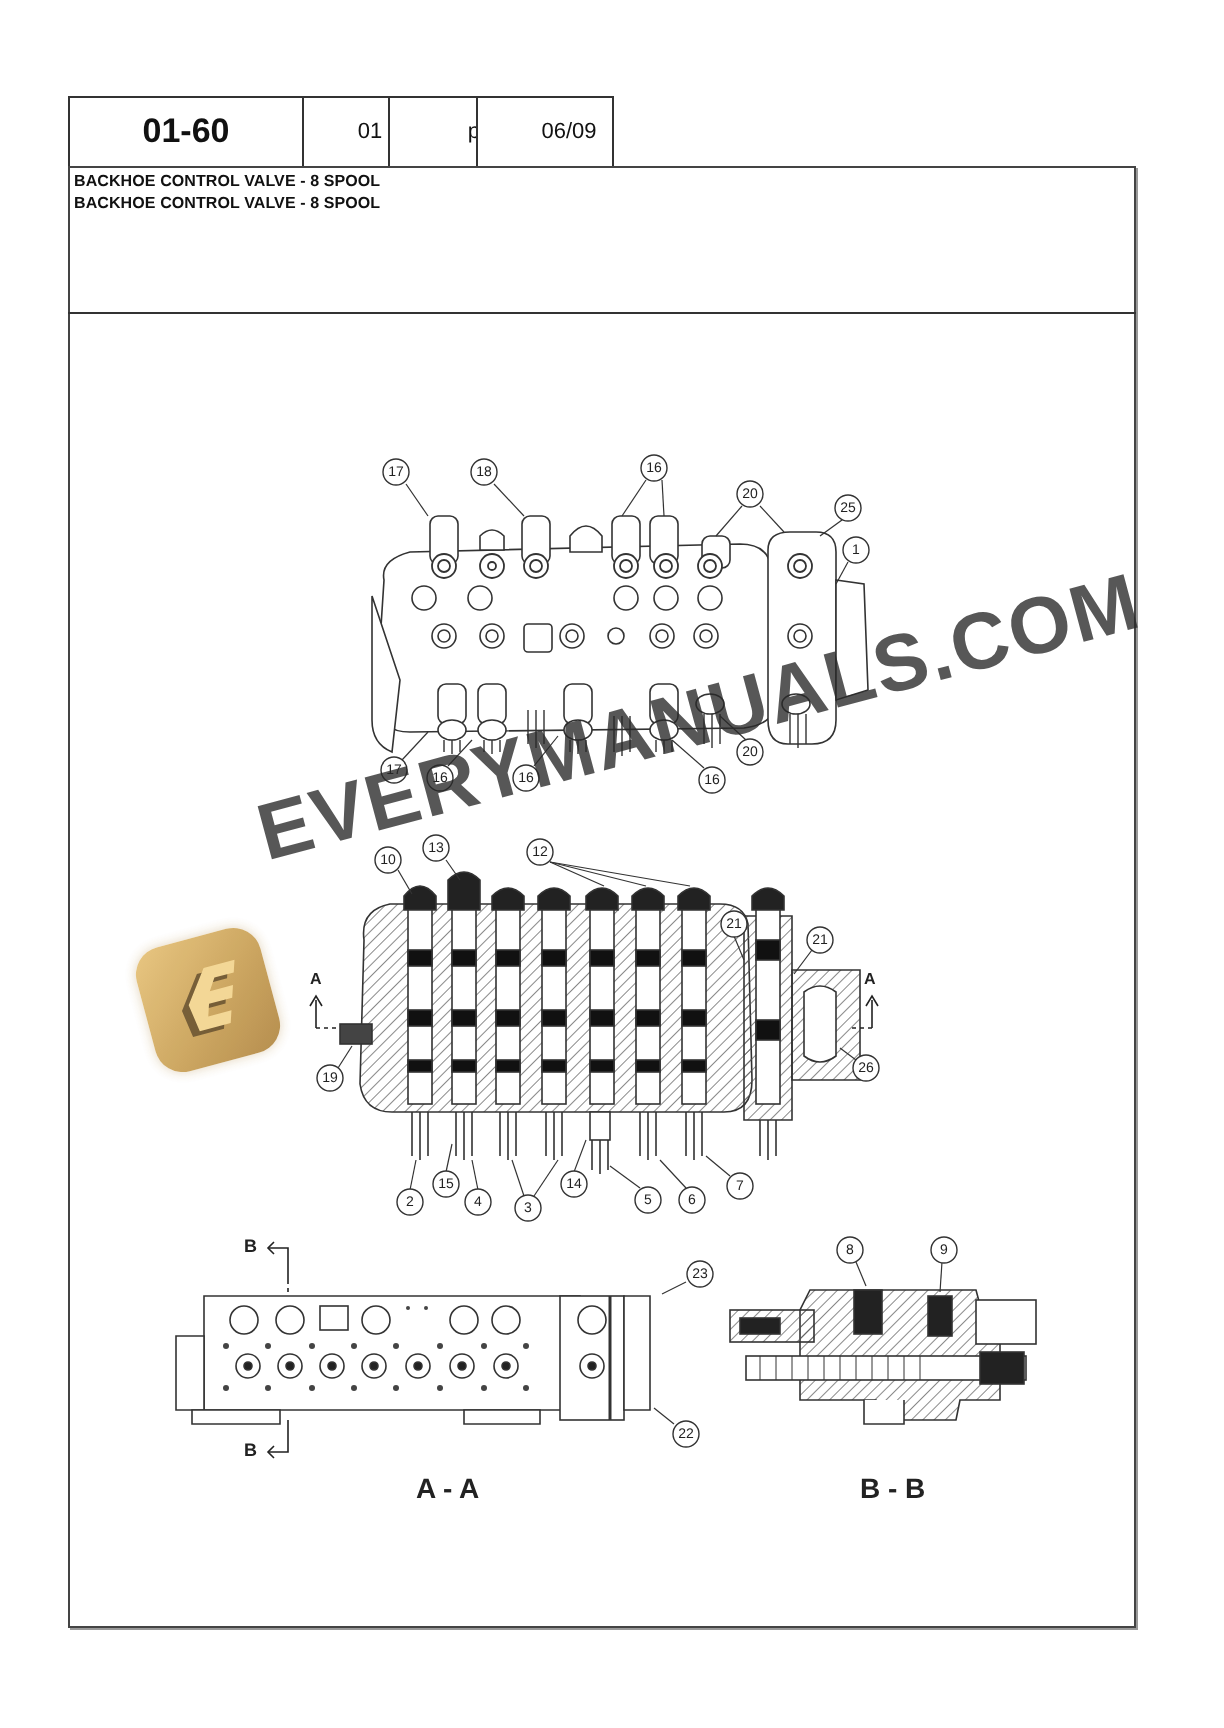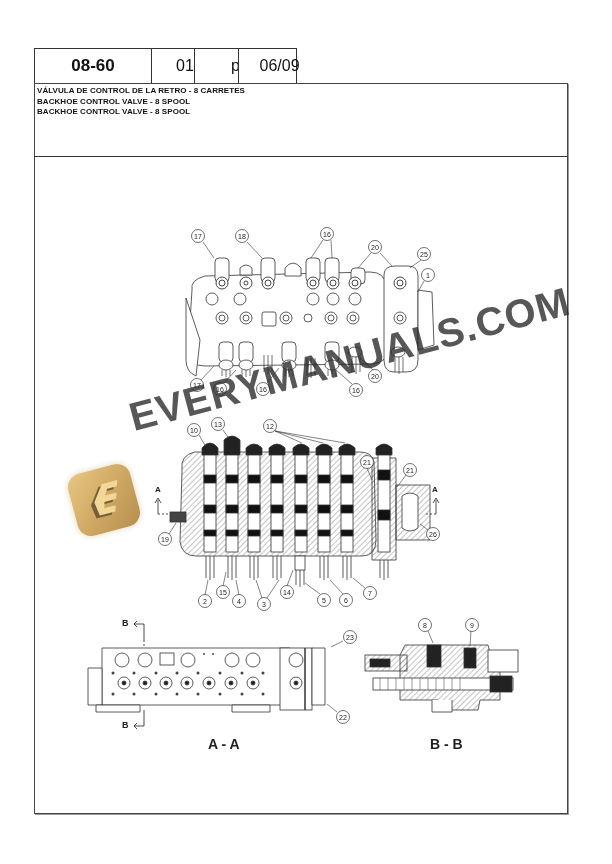--- a/index.html
+++ b/index.html
@@ -1,46 +1,45 @@
 <!DOCTYPE html>
 <html><head>
 <meta charset="utf-8">
 <style>
   html, body { margin:0; padding:0; background:#ffffff; }
   body { width:612px; height:864px; position:relative; overflow:hidden; font-family:"Liberation Sans", sans-serif; }
   .page { position:absolute; left:0; top:0; width:612px; height:864px; background:#fff; }
   .hdr-cell { position:absolute; top:48px; height:35px; border:1px solid #333; border-bottom:none; box-sizing:border-box; display:flex; align-items:center; justify-content:center; color:#111; background:#fff; }
   .hdr-code { left:34px; width:118px; font-size:17px; font-weight:bold; }
-  .hdr-small { font-size:16px;padding-left:24px; }
+  .hdr-small { font-size:11px;padding-left:24px; }
   .c1 { left:151px; width:44px; }
   .c2 { left:194px; width:68px; }
-  .c3 { left:238px; width:59px; }
+  .c3 { left:238px; width:69px; }
   .frame { position:absolute; left:34px; top:83px; width:534px; height:731px; border:1px solid #444; box-sizing:border-box; box-shadow:1px 1px 0 #999; }
   .title-block { position:absolute; left:34px; top:83px; width:534px; height:74px; border-bottom:1px solid #333; box-sizing:border-box; padding:3px 0 0 3px; }
   .title-line { font-size:8px; font-weight:bold; line-height:10.5px; color:#111; letter-spacing:0.05px; white-space:nowrap; }
   svg.drawing { position:absolute; left:0; top:0; width:612px; height:864px; }
   .callout text { font-family:"Liberation Sans", sans-serif; font-size:7px; fill:#222; text-anchor:middle; dominant-baseline:central; }
   .section-label { position:absolute; font-size:14px; font-weight:bold; color:#222; }
   .wm-text { position:absolute; left:136px; top:395px; font-size:40px; font-weight:bold; color:rgba(40,40,40,0.78); transform:rotate(-15deg); transform-origin:0 100%; letter-spacing:1px; white-space:nowrap; font-family:"Liberation Sans", sans-serif; }
   .wm-logo { position:absolute; left:72px; top:468px; width:64px; height:64px; border-radius:14px; background:linear-gradient(135deg,#e7c277 0%,#c9a055 55%,#b08540 100%); transform:rotate(-15deg); opacity:0.92; box-shadow:0 0 6px rgba(180,140,70,0.4); }
 </style>
 </head>
 <body>
 
 <div class="page">
 
-  <div class="hdr-cell hdr-code">08-60</div>
+  <div class="hdr-cell hdr-code">01-60</div>
   <div class="hdr-cell hdr-small c1">01</div>
   <div class="hdr-cell hdr-small c2">p3</div>
   <div class="hdr-cell hdr-small c3">06/09</div>
 
   <div class="frame"></div>
 
   <div class="title-block">
-    <div class="title-line">VÁLVULA DE CONTROL DE LA RETRO - 8 CARRETES</div>
     <div class="title-line">BACKHOE CONTROL VALVE - 8 SPOOL</div>
     <div class="title-line">BACKHOE CONTROL VALVE - 8 SPOOL</div>
   </div>
 
   <svg class="drawing" viewBox="0 0 612 864">
     <defs>
       <pattern id="hatch" width="4" height="4" patternUnits="userSpaceOnUse" patternTransform="rotate(45)">
         <line x1="0" y1="0" x2="0" y2="4" stroke="#555" stroke-width="0.7"></line>
       </pattern>
     </defs>

